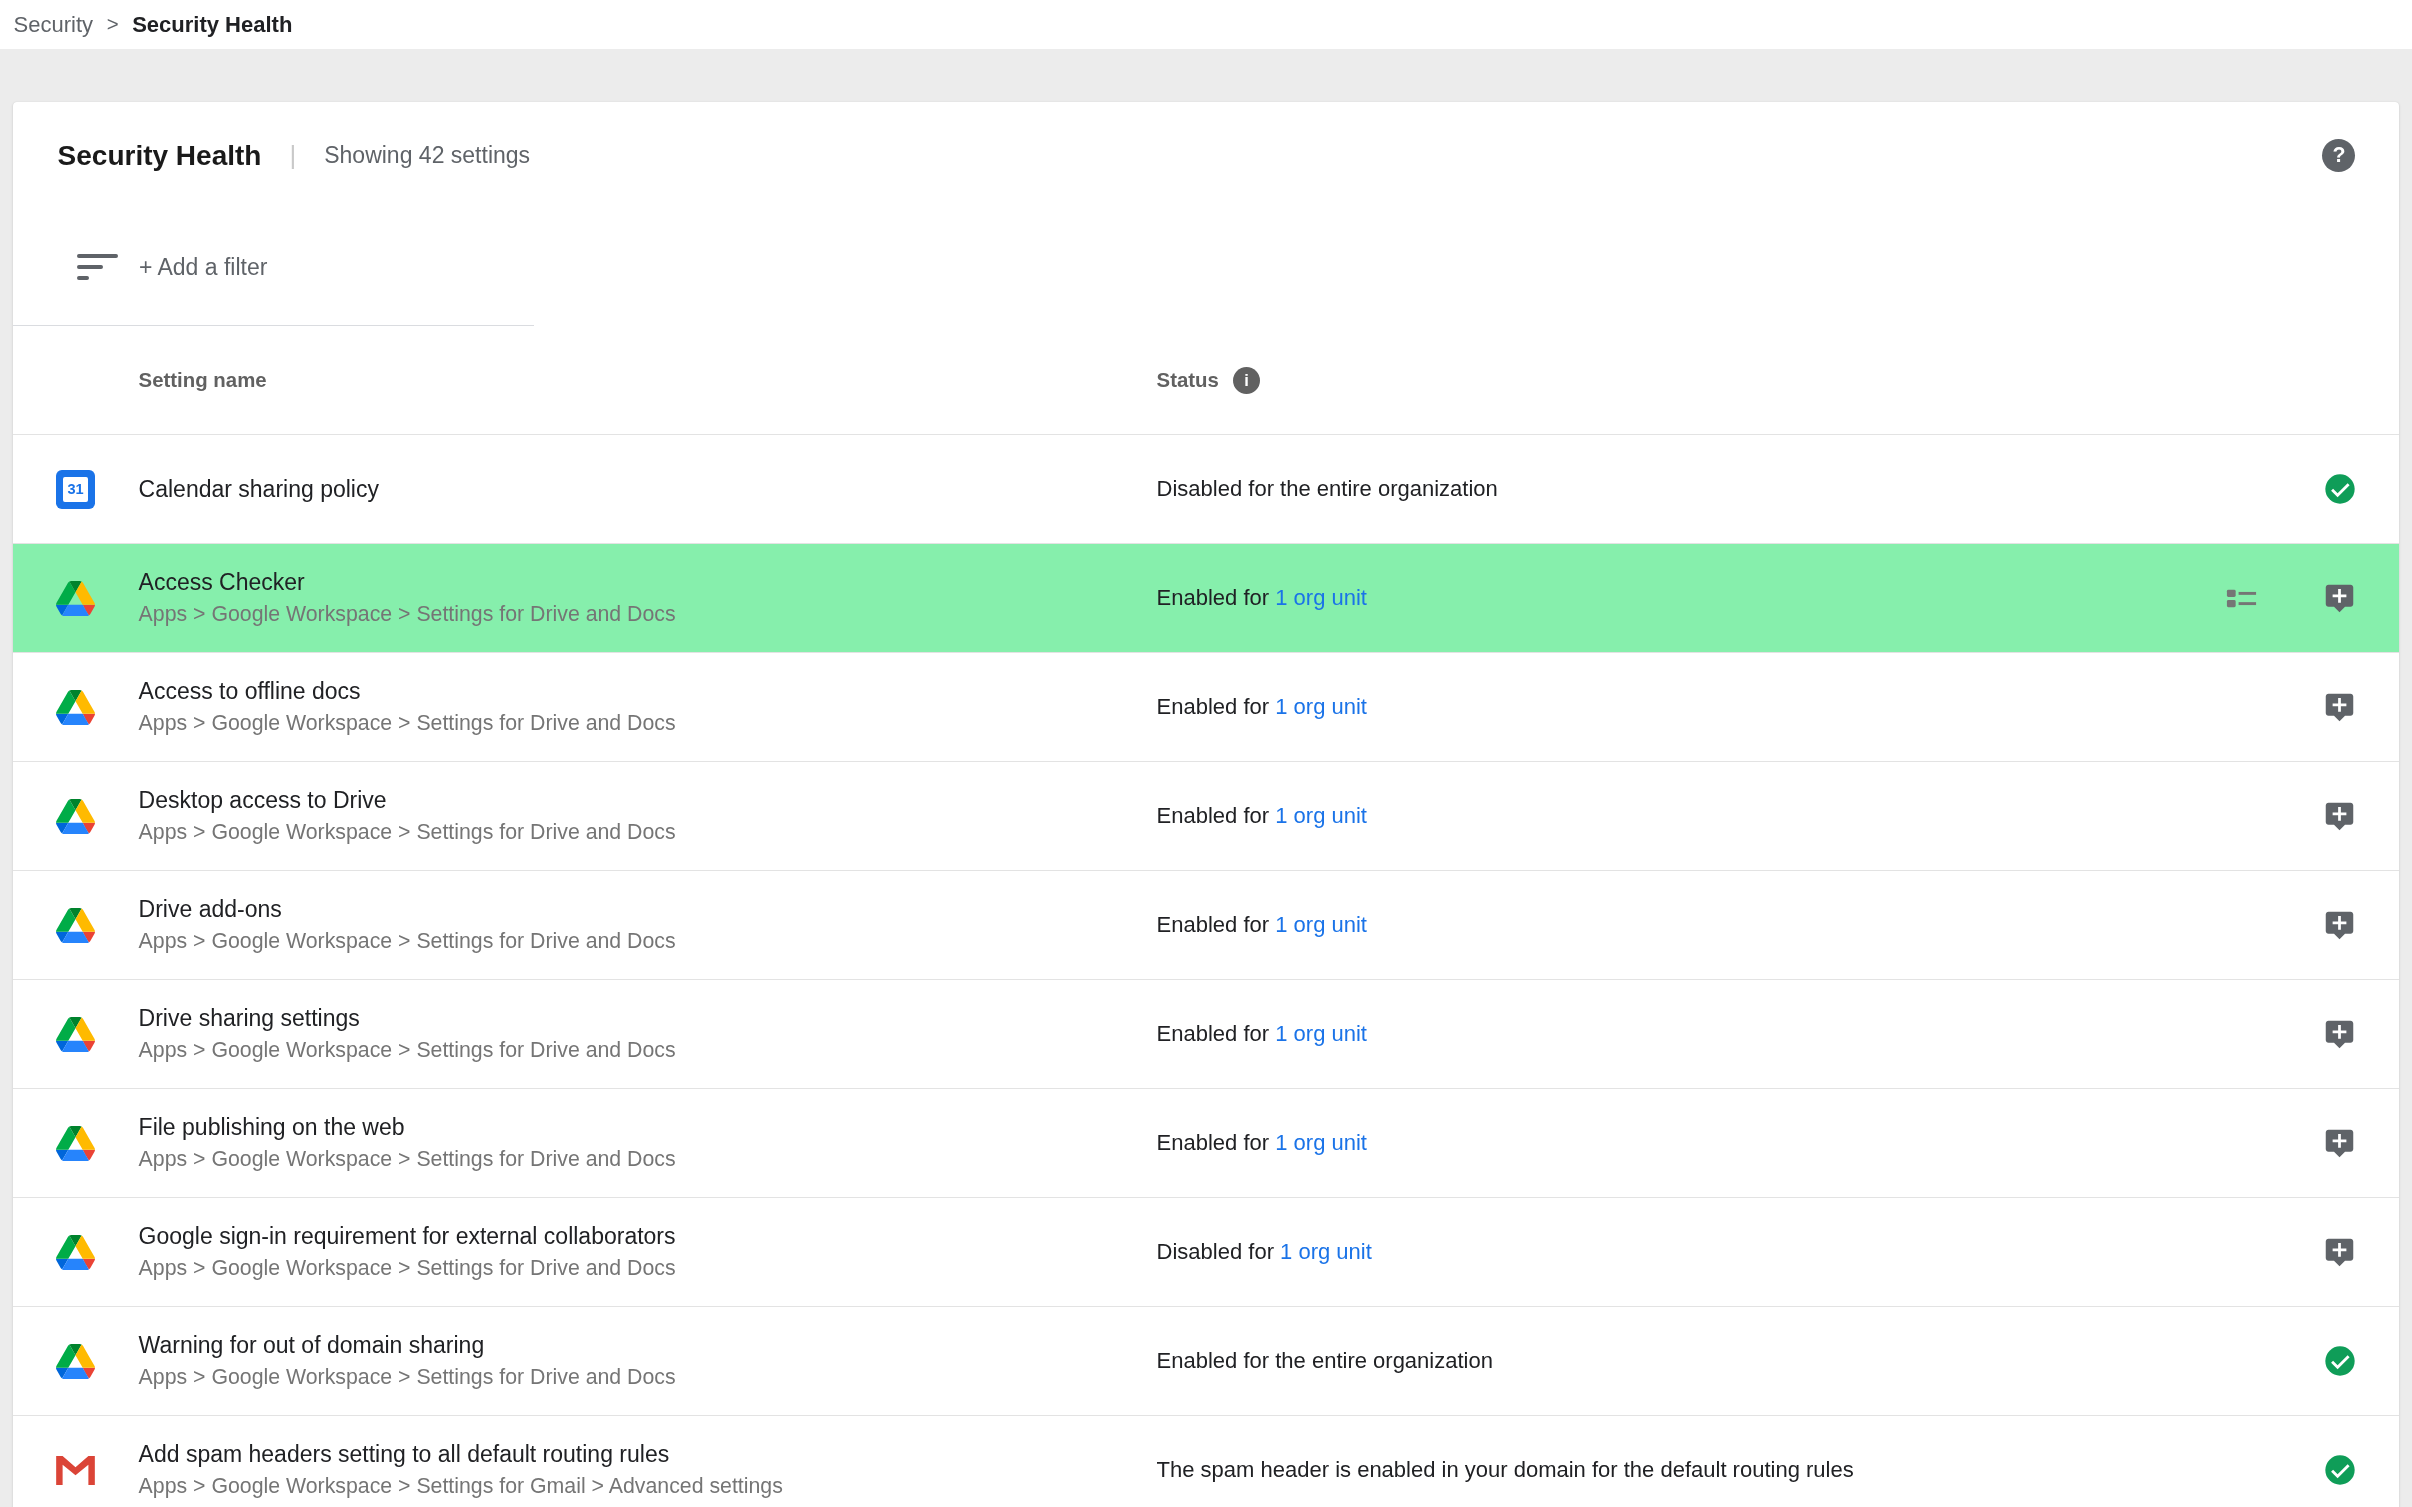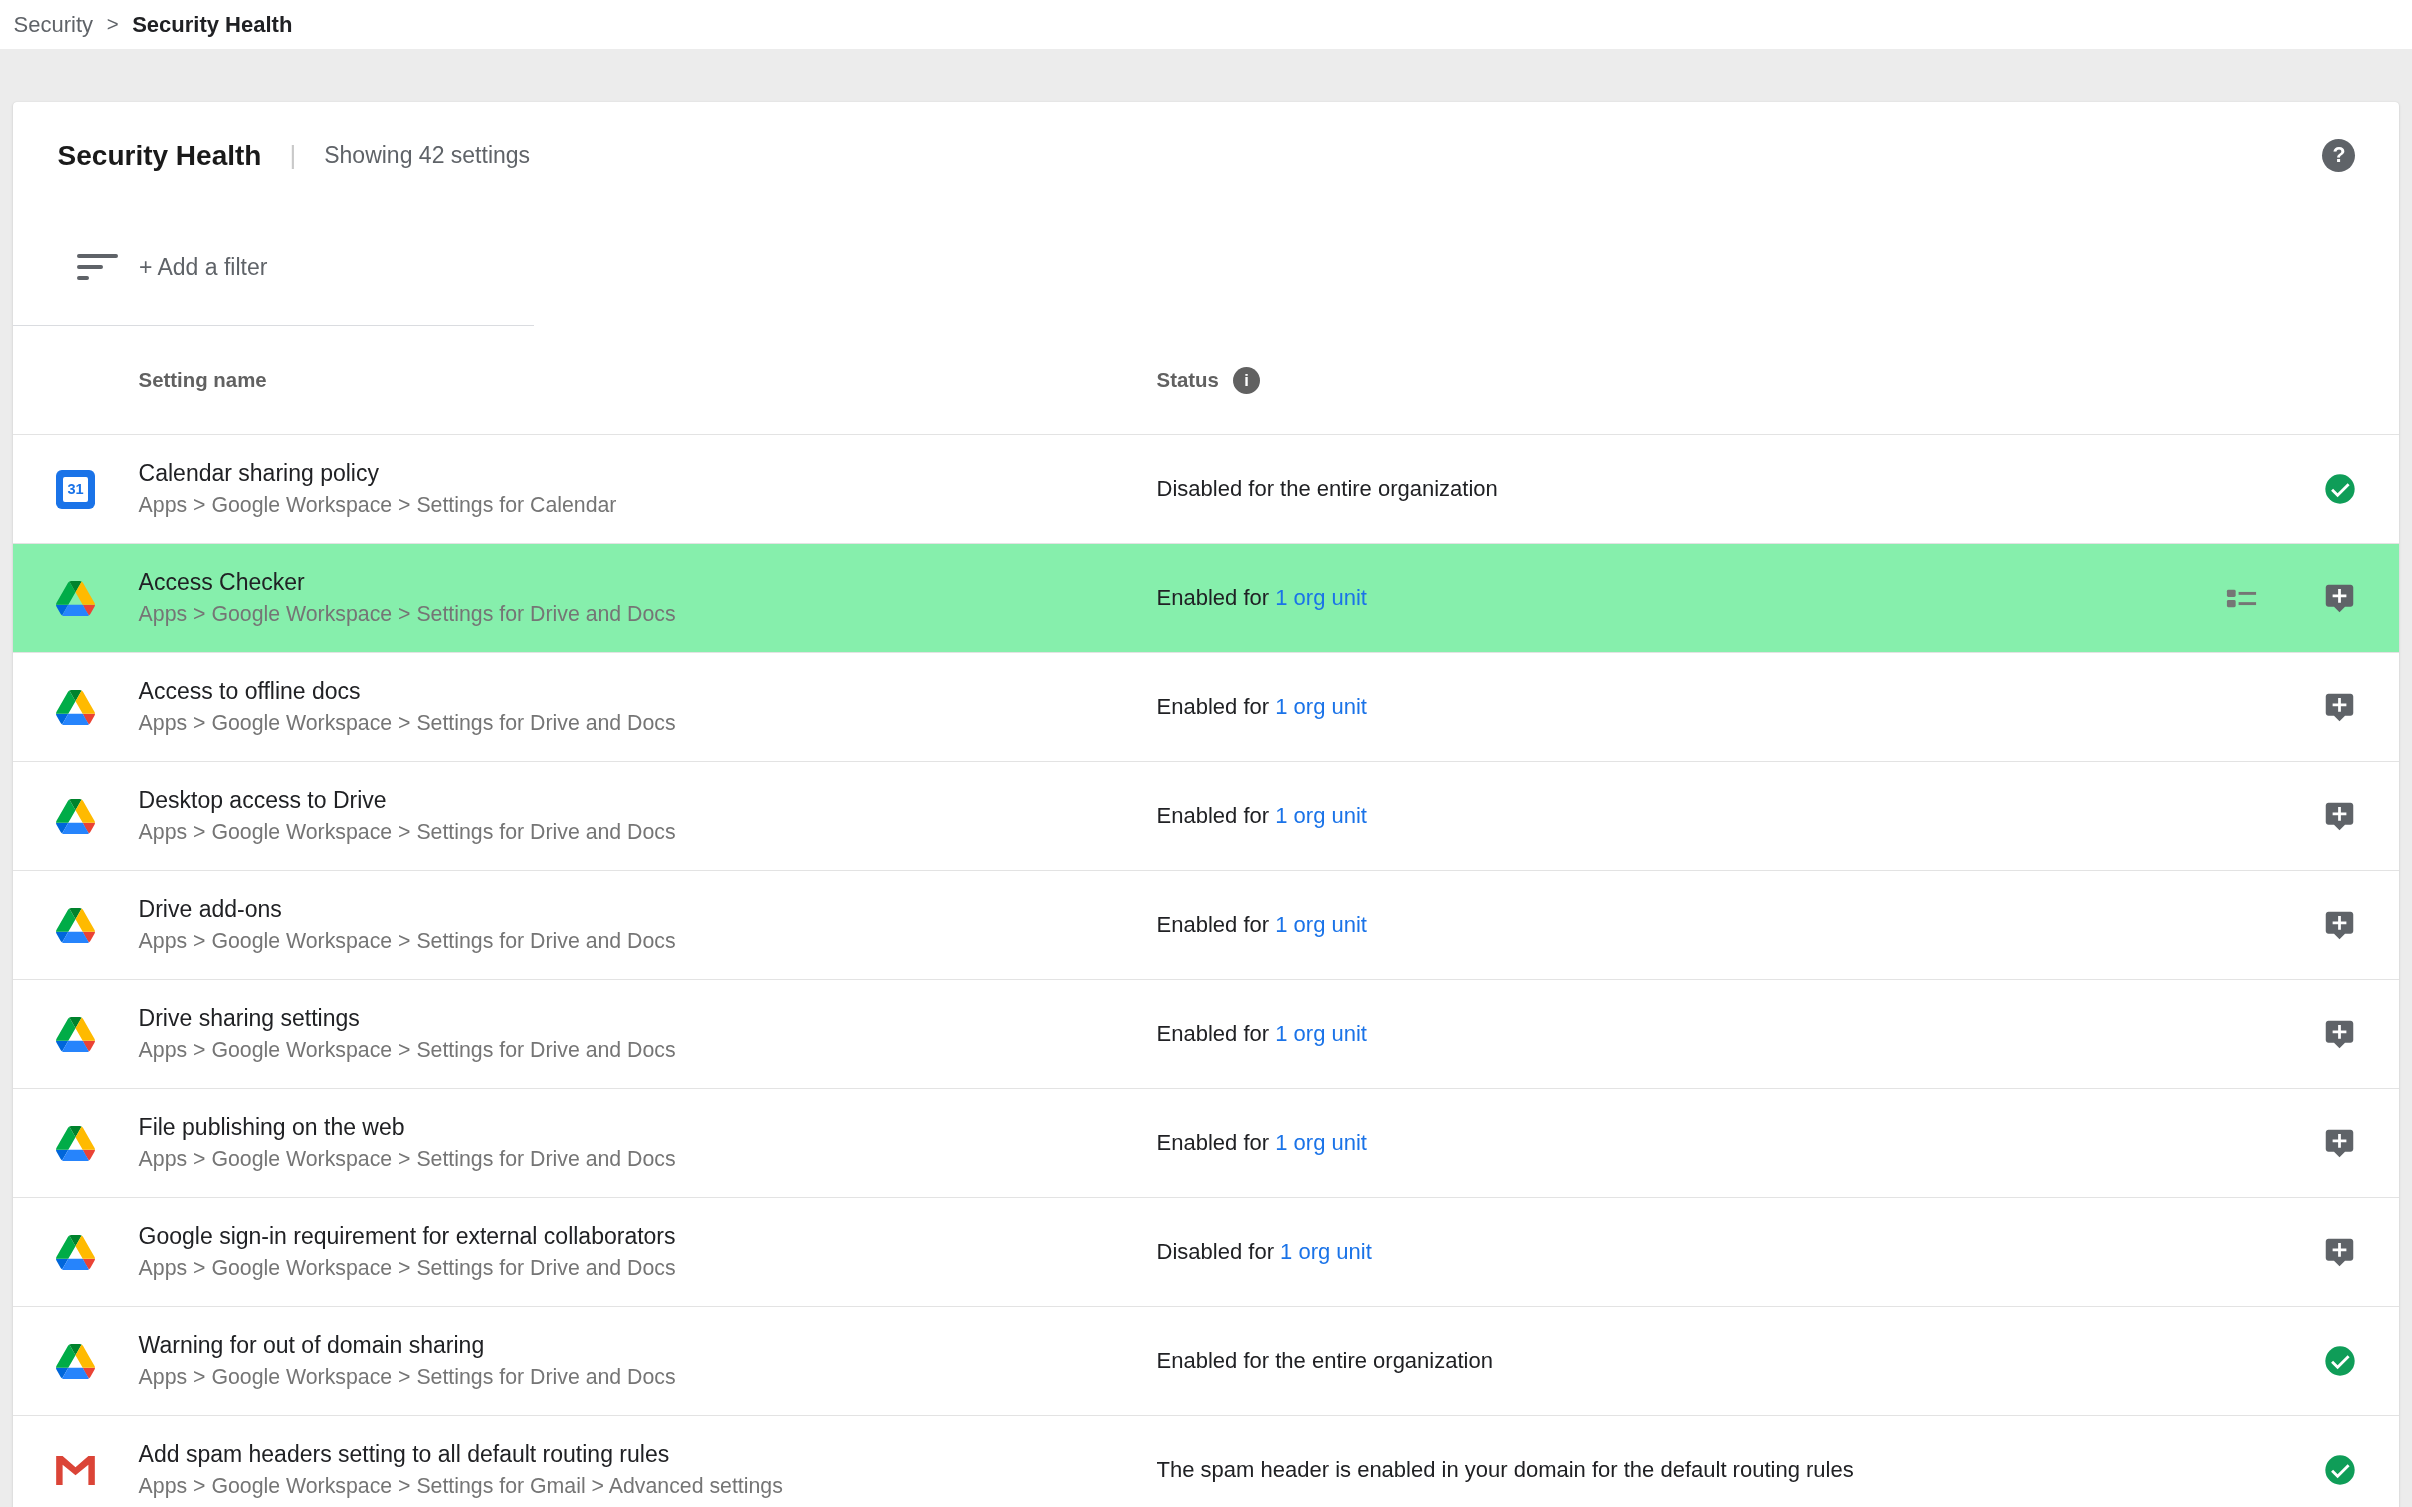--- a/index.html
+++ b/index.html
@@ -150,21 +150,20 @@
   <div>
   <div class="row">
     <div class="cell-icon">
       <span class="cal-icon">
         <span class="cal-inner">31</span>
       </span>
 
     </div>
     <div class="cell-main">
       <div class="row-name">Calendar sharing policy</div>
-      <div class="row-path">Apps &gt; Google Workspace &gt; Settings for Calendar</div>
     </div>
     <div class="cell-status">
       <span>Disabled for the entire organization</span>
     </div>
     <div class="cell-trailing">
 
       <span class="check-icon">
         <svg viewBox="0 0 24 24">
           <circle class="check-bg" cx="12" cy="12" r="11"></circle>
           <path fill="#fff" d="M10.2 15.2l-3.4-3.4-1.5 1.5 4.9 4.9 9-9-1.5-1.5z"></path>

